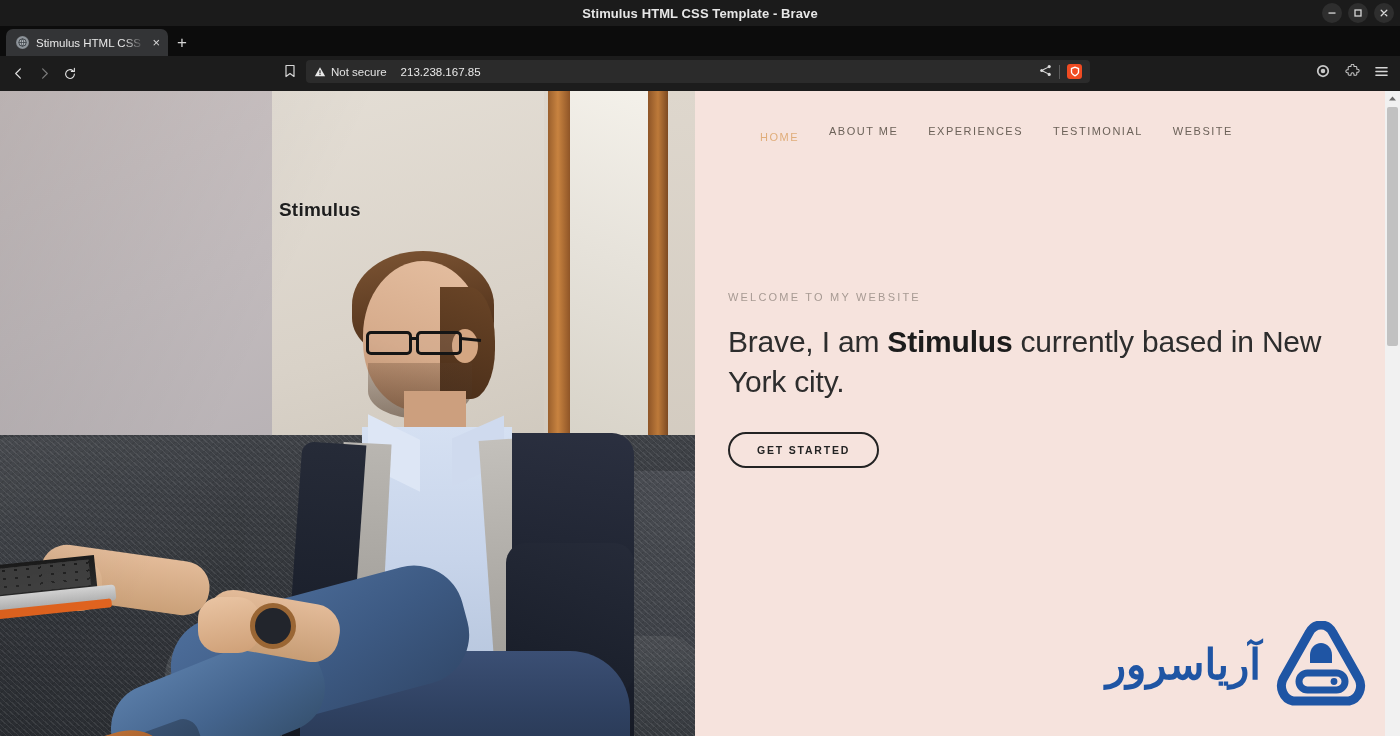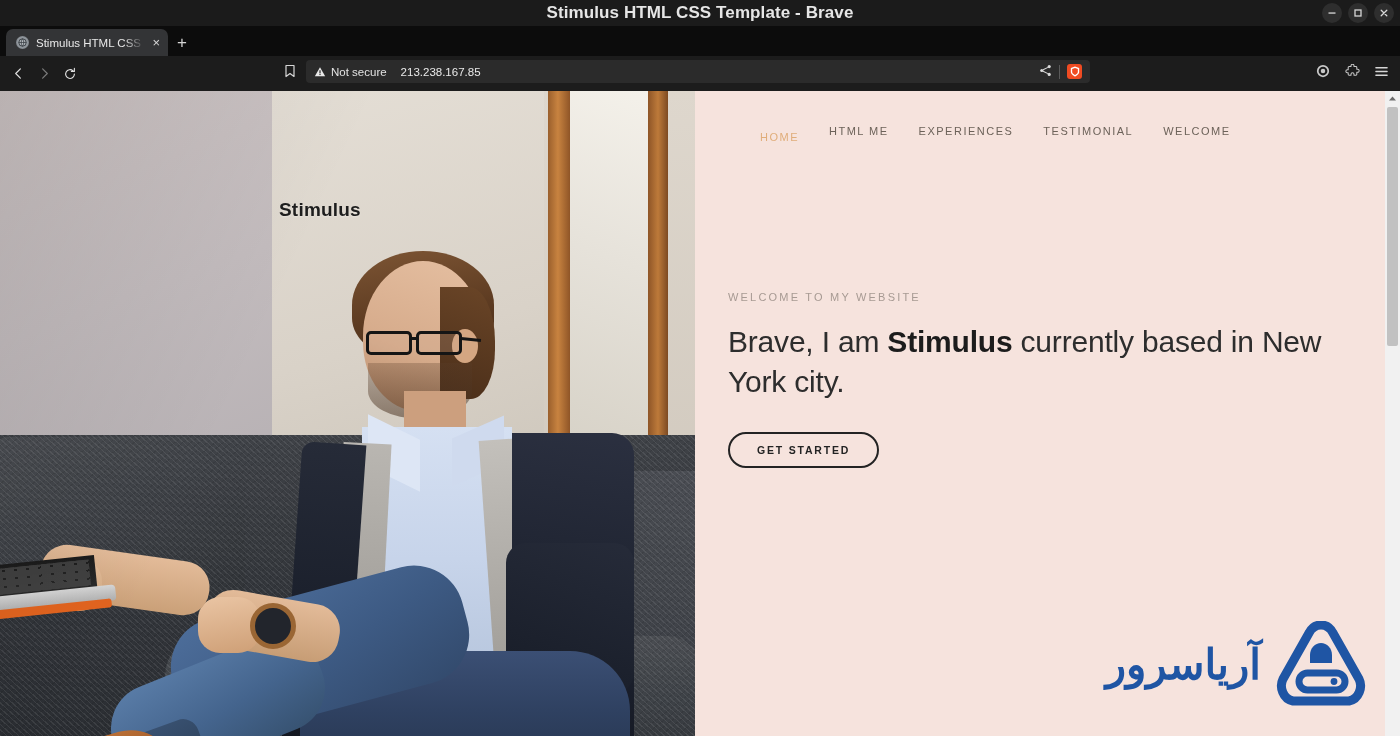--- a/index.html
+++ b/index.html
@@ -8,21 +8,21 @@
     font-family:"Liberation Sans", sans-serif;
     background:#1c1c1c;
   }
 
   
   .titlebar{
     height:26px; background:#1b1b1b; position:relative;
     display:flex; align-items:center; justify-content:center;
   }
   .titlebar-text{
-    color:#e6e6e6; font-size:17px; font-weight:bold; letter-spacing:.1px;
+    color:#e6e6e6; font-size:13px; font-weight:bold; letter-spacing:.1px;
   }
   .win-controls{ position:absolute; right:6px; top:0; height:26px; display:flex; align-items:center; gap:6px;}
   .wbtn{ width:20px;height:20px;border-radius:50%;background:#2e2e2e;display:flex;align-items:center;justify-content:center;}
   .wbtn svg{ display:block; }
 
   .tabstrip{ height:30px; background:#0c0c0c; display:flex; align-items:flex-end; padding-left:6px; gap:2px;}
   .tab{
     display:flex;align-items:center;gap:7px;height:27px;
     background:#333436;border-radius:7px 7px 0 0;padding:0 7px 0 10px;
     width:162px;
@@ -356,24 +356,24 @@
     <div class="laptop-base"></div>
       <div class="laptop-band"></div>
 
     <div class="photo-shade"></div>
     <div class="site-logo">Stimulus</div>
   </div>
 
   <div class="content">
     <nav class="nav">
       <a href="#" class="active">HOME</a>
-      <a href="#">HTML ME</a>
+      <a href="#">ABOUT ME</a>
       <a href="#">EXPERIENCES</a>
       <a href="#">TESTIMONIAL</a>
-      <a href="#">WELCOME</a>
+      <a href="#">WEBSITE</a>
     </nav>
 
     <div class="hero">
       <div class="eyebrow">WELCOME TO MY WEBSITE</div>
       <h1 class="headline"><span>Brave, I am </span><b>Stimulus</b><span> currently based in New York city.</span></h1>
       <button class="cta">GET STARTED</button>
     </div>
 
     <div class="watermark">
       <span class="wm-text">آریاسرور</span>

